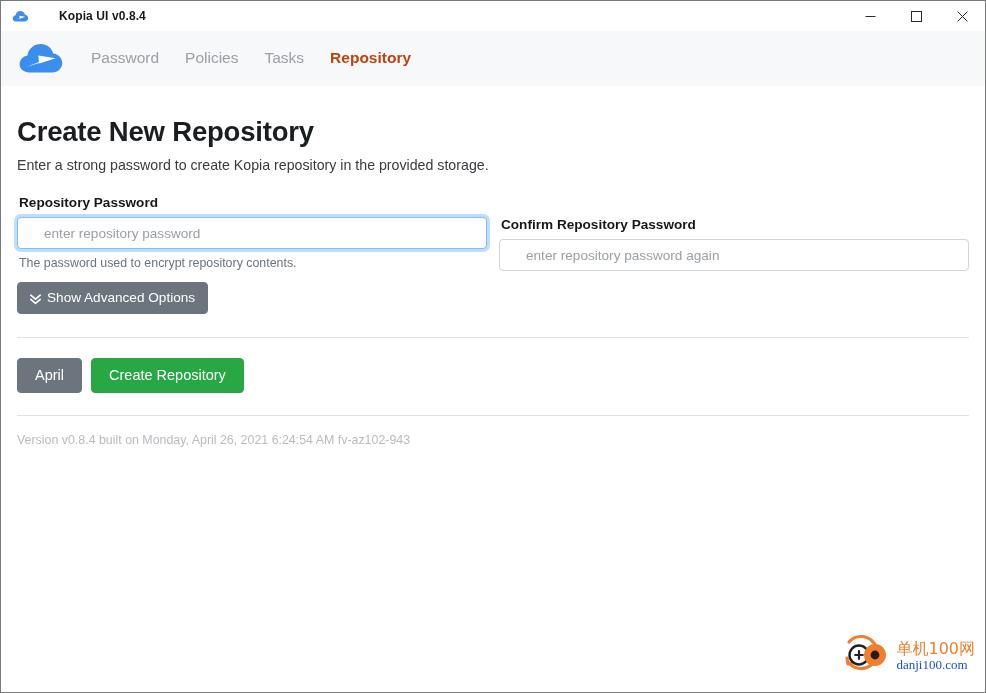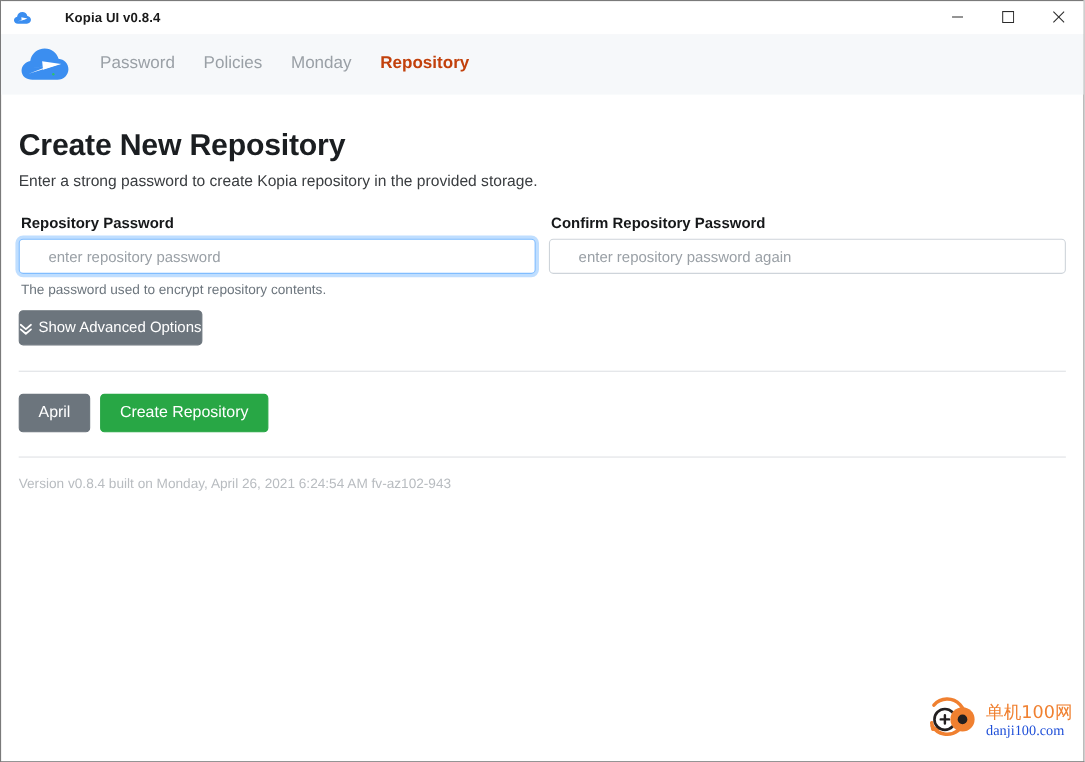--- a/index.html
+++ b/index.html
@@ -113,20 +113,21 @@
     font-size: 14.2px;
     color: #3a3d40;
     margin: 0 0 18px 0;
     line-height: 1.35;
   }
 
   .form-row {
     display: flex;
     gap: 12px;
     margin: 0 0 4px 0;
+    align-items: flex-end;
   }
   .form-col { flex: 1 1 0; min-width: 0; }
 
   .field-label {
     display: block;
     font-size: 13.6px;
     font-weight: 700;
     color: #16181a;
     margin: 0 0 6px 2px;
     line-height: 1.3;
@@ -162,21 +163,21 @@
 
   .btn {
     display: inline-flex;
     align-items: center;
     gap: 6px;
     font-family: "Liberation Sans", sans-serif;
     font-size: 13.6px;
     line-height: 1.3;
     border: 1px solid transparent;
     border-radius: 4px;
-    padding: 6px 0;
+    padding: 6px 12px;
     cursor: pointer;
     white-space: nowrap;
   }
   .btn-secondary {
     background: #6c757d;
     border-color: #6c757d;
     color: #ffffff;
   }
   .btn-success {
     background: #28a745;
@@ -284,21 +285,21 @@
       <svg width="47" height="36" viewBox="0 0 47 36" xmlns="http://www.w3.org/2000/svg">
         <path d="M12.5 31.5h22.8c5.6 0 9.9-4.2 9.9-9.5 0-5-3.9-9-9-9.5C34.9 7 29.8 3 23.7 3 17 3 11.3 7.8 10.5 14.4 6 15.2 2.6 18.9 2.6 23.3c0 4.7 4.1 8.2 9.9 8.2z" fill="#3b8ef0"></path>
         <path d="M8.3 21.6l30.1-4.6-29.3 9.1 19.4-7.6z" fill="#ffffff"></path>
         <path d="M21.3 14.6l17.2 2.6-16.4 5.3z" fill="#ffffff"></path>
         <circle cx="31.5" cy="26.5" r="1.1" fill="#2fbf71"></circle>
       </svg>
     </div>
     <nav id="nav-links">
       <a class="nav-link">Password</a>
       <a class="nav-link">Policies</a>
-      <a class="nav-link">Monday</a>
+      <a class="nav-link">Tasks</a>
       <a class="nav-link active">Repository</a>
     </nav>
   </div>
 
   <div id="content">
 
     <h1 id="page-title">Create New Repository</h1>
     <p id="page-subtitle">Enter a strong password to create Kopia repository in the provided storage.</p>
 
     <div class="form-row">

